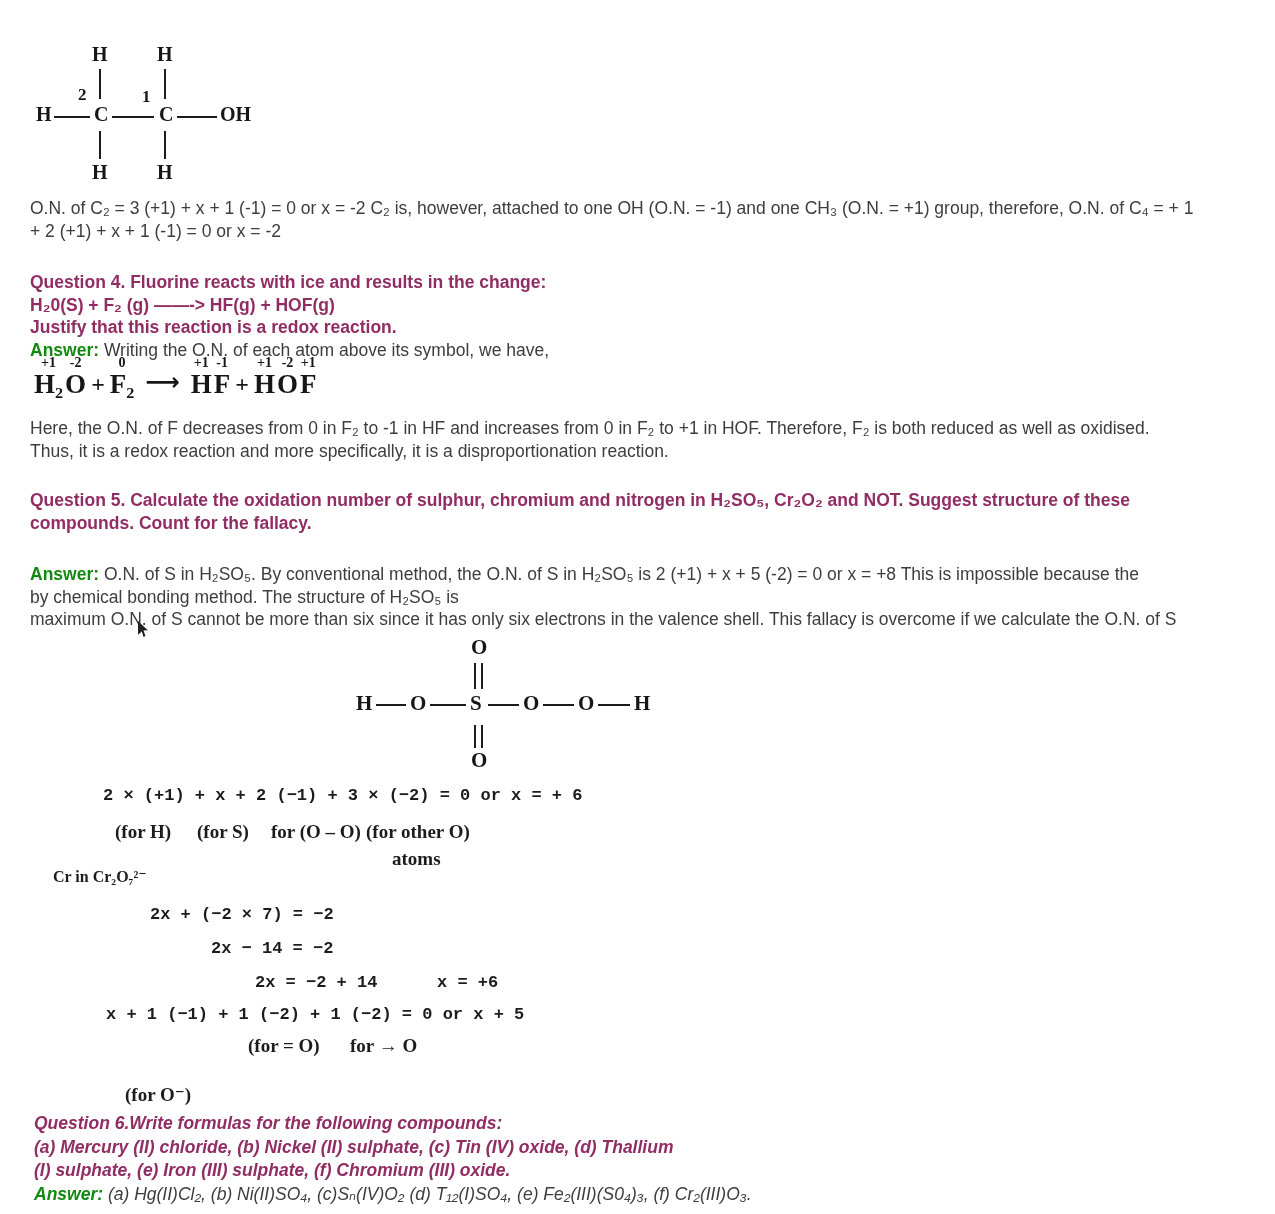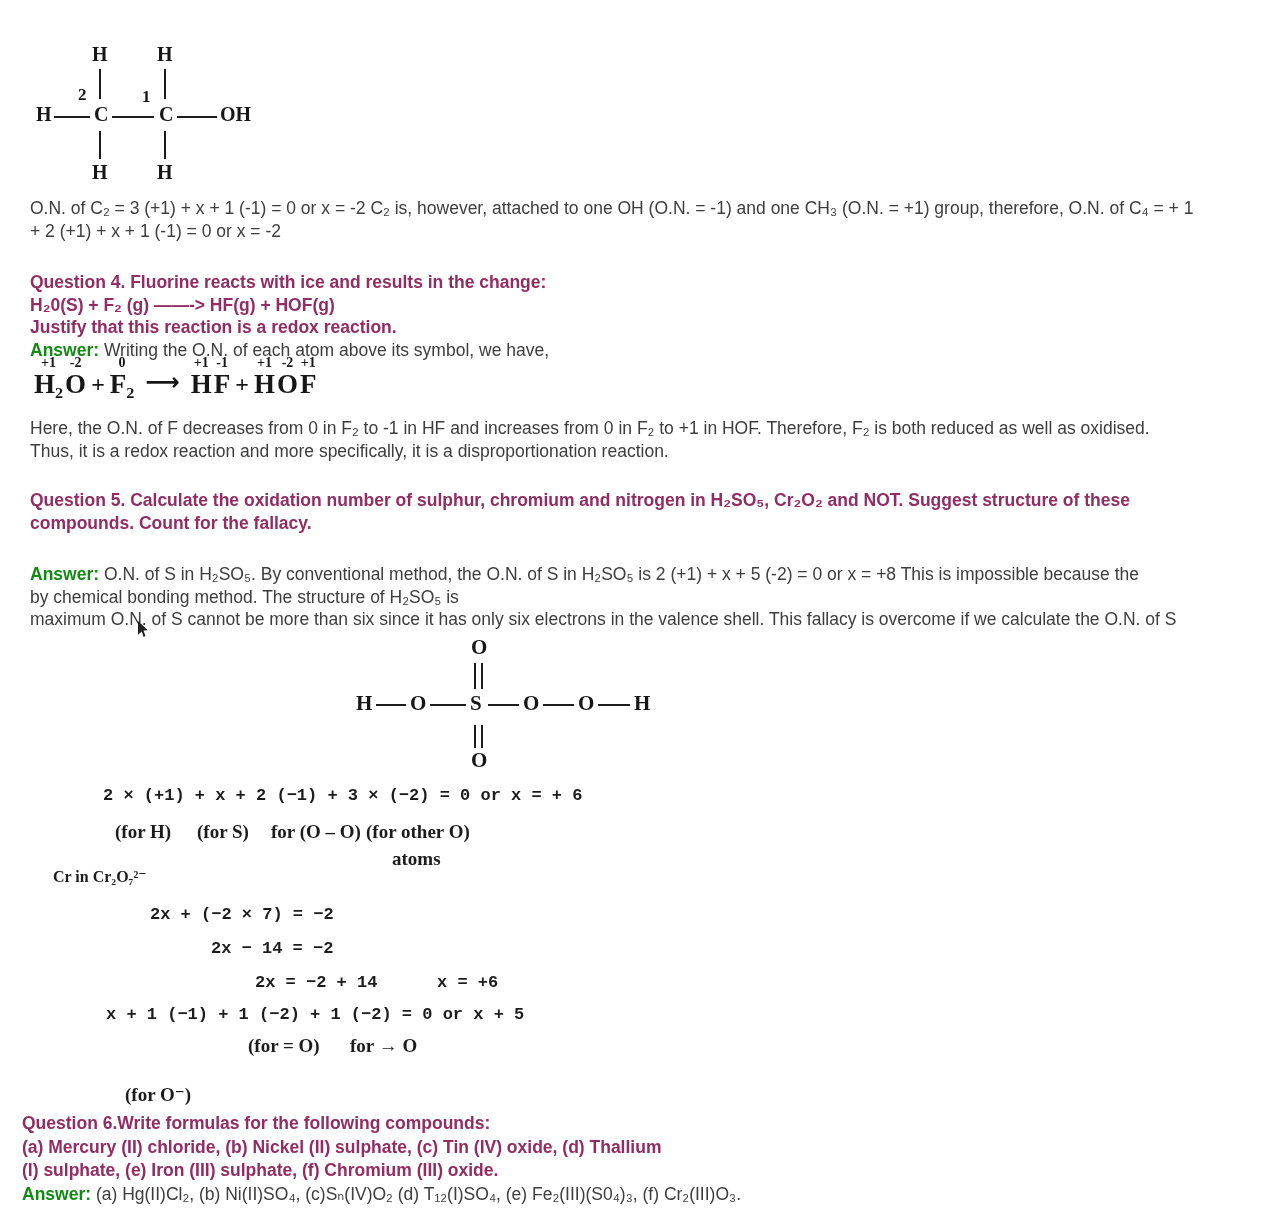--- a/index.html
+++ b/index.html
@@ -164,21 +164,21 @@
   <div class="abs eq-big" style="left:211px; top:939px;">2x − 14  =  −2</div>
   <div class="abs eq-big" style="left:255px; top:973px;">2x  =  −2 + 14</div>
   <div class="abs eq-big" style="left:437px; top:973px;">x = +6</div>
 
   <div class="abs eq-big" style="left:106px; top:1005px;">x + 1 (−1)  + 1 (−2)  + 1 (−2) = 0   or x + 5</div>
   <div class="abs eq-label" style="left:125px; top:1035px;margin-top:48px;">(for O⁻)</div>
   <div class="abs eq-label" style="left:248px; top:1035px;">(for = O)</div>
   <div class="abs eq-label" style="left:350px; top:1035px;">for → O</div>
 
 
-  <div class="abs" style="left:22px; top:1112px;">
+  <div class="abs" style="left:34px; top:1112px;font-style:italic;">
     <div class="q-line" style="line-height:23.5px;">Question 6.Write formulas for the following compounds:</div>
     <div class="q-line" style="line-height:23.5px;">(a) Mercury (II) chloride, (b) Nickel (II) sulphate, (c) Tin (IV) oxide, (d) Thallium</div>
     <div class="q-line" style="line-height:23.5px;">(I) sulphate, (e) Iron (III) sulphate, (f) Chromium (III) oxide.</div>
     <div class="body-line" style="line-height:23.5px;">
       <span class="ans-label">Answer:</span><span> (a) Hg(II)Cl₂, (b) Ni(II)SO₄, (c)Sₙ(IV)O₂ (d) T₁₂(I)SO₄, (e) Fe₂(III)(S0₄)₃, (f) Cr₂(III)O₃.</span>
     </div>
   </div>
 
 </div>
 

